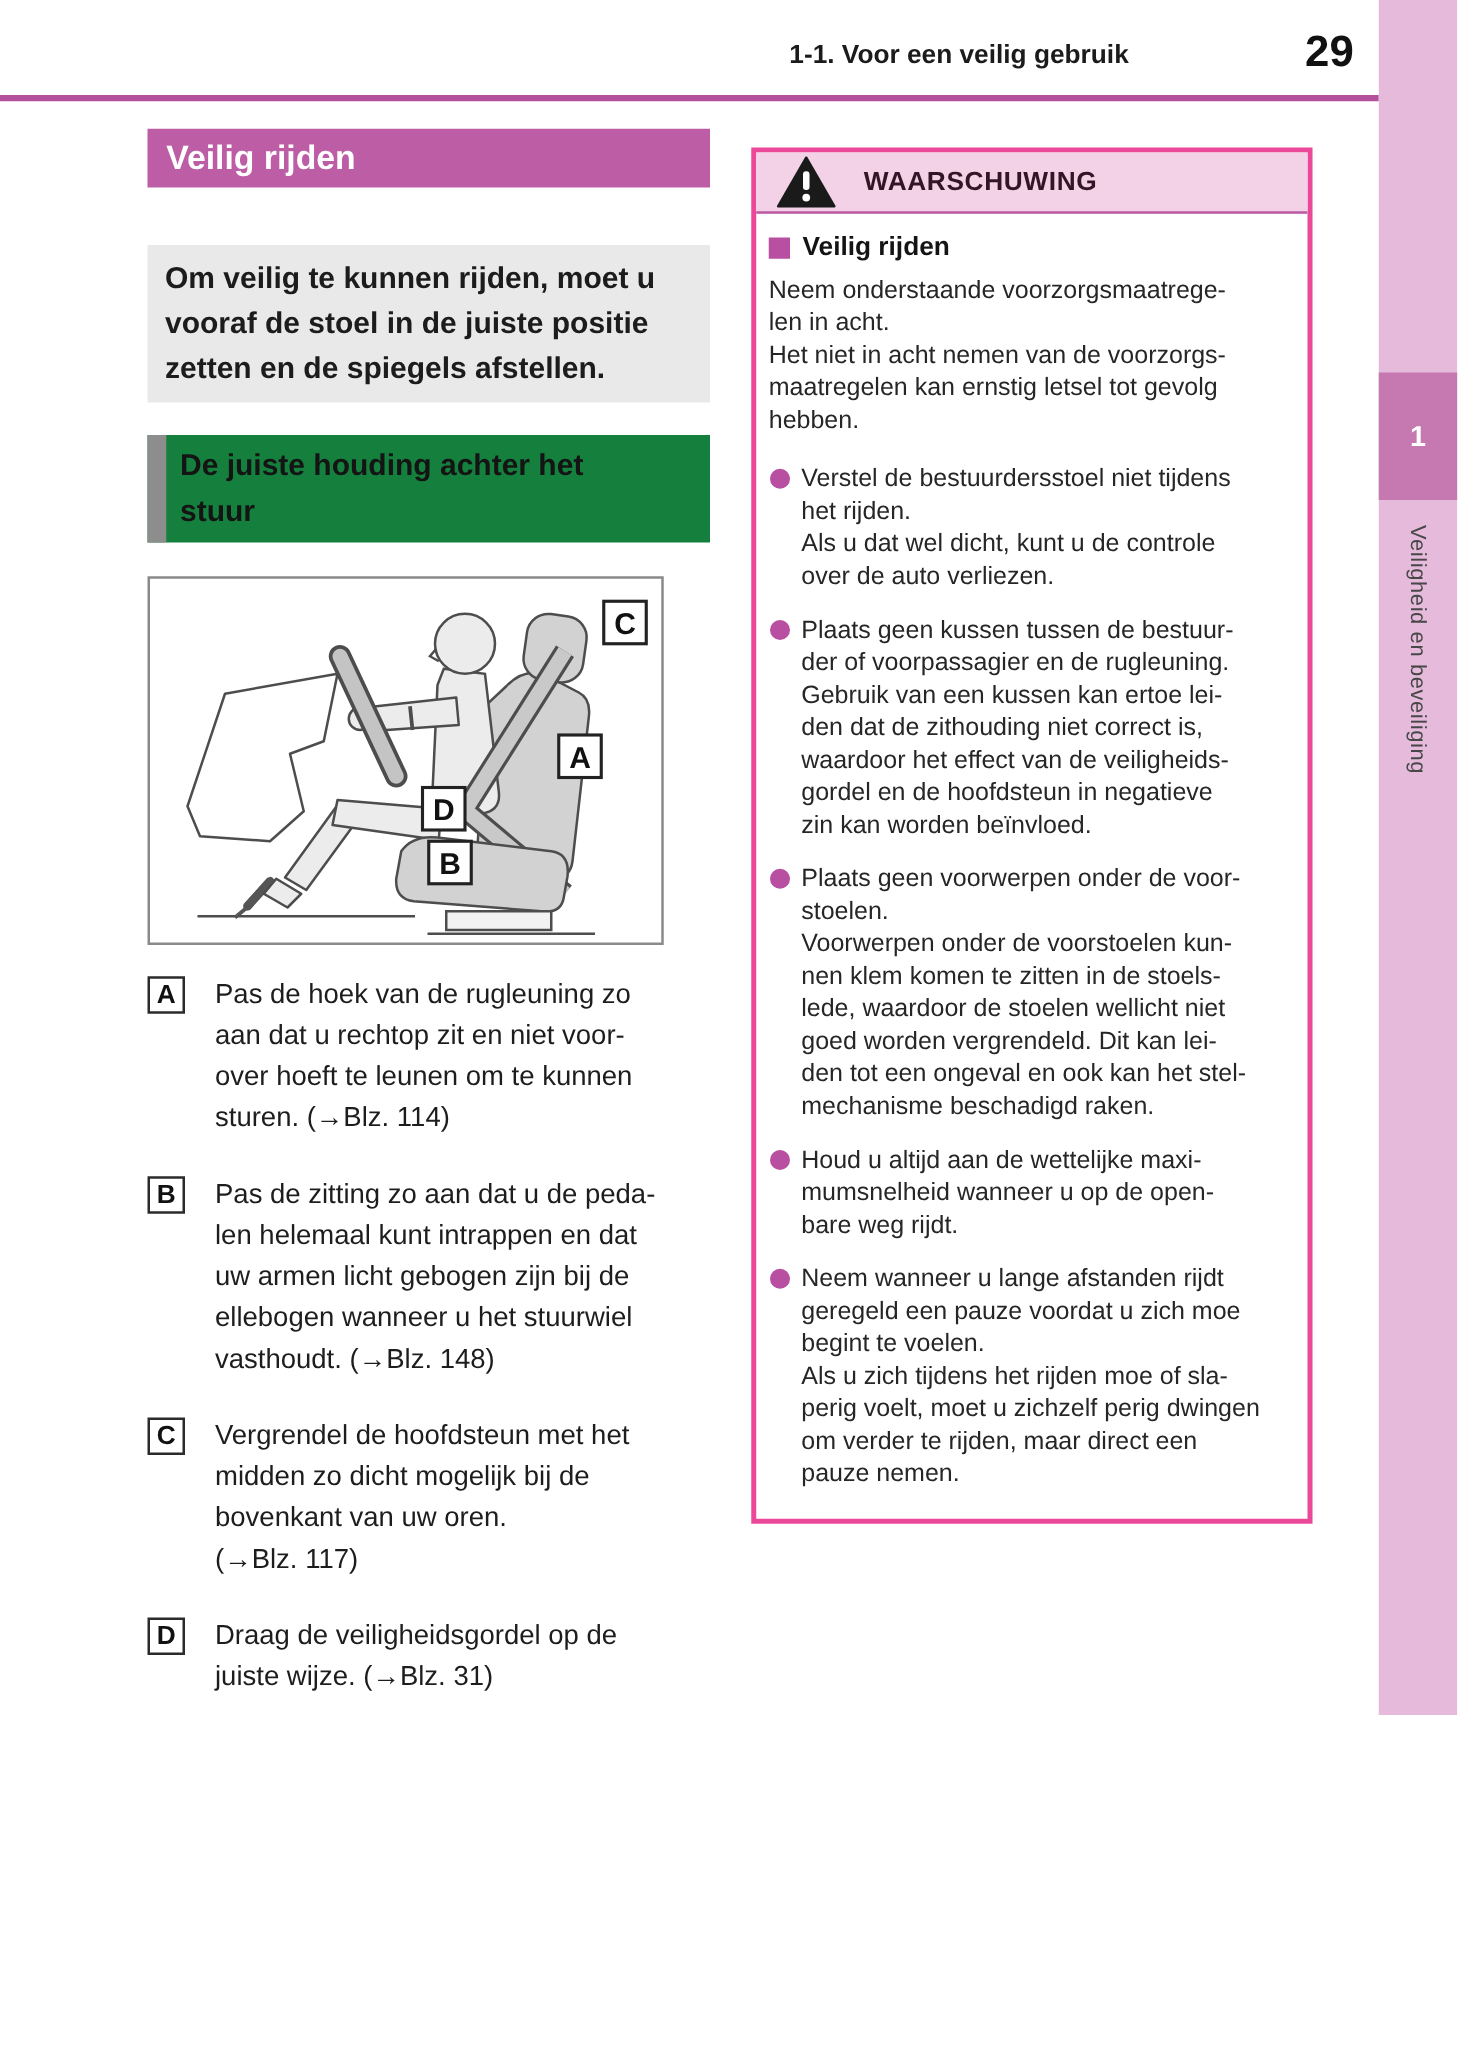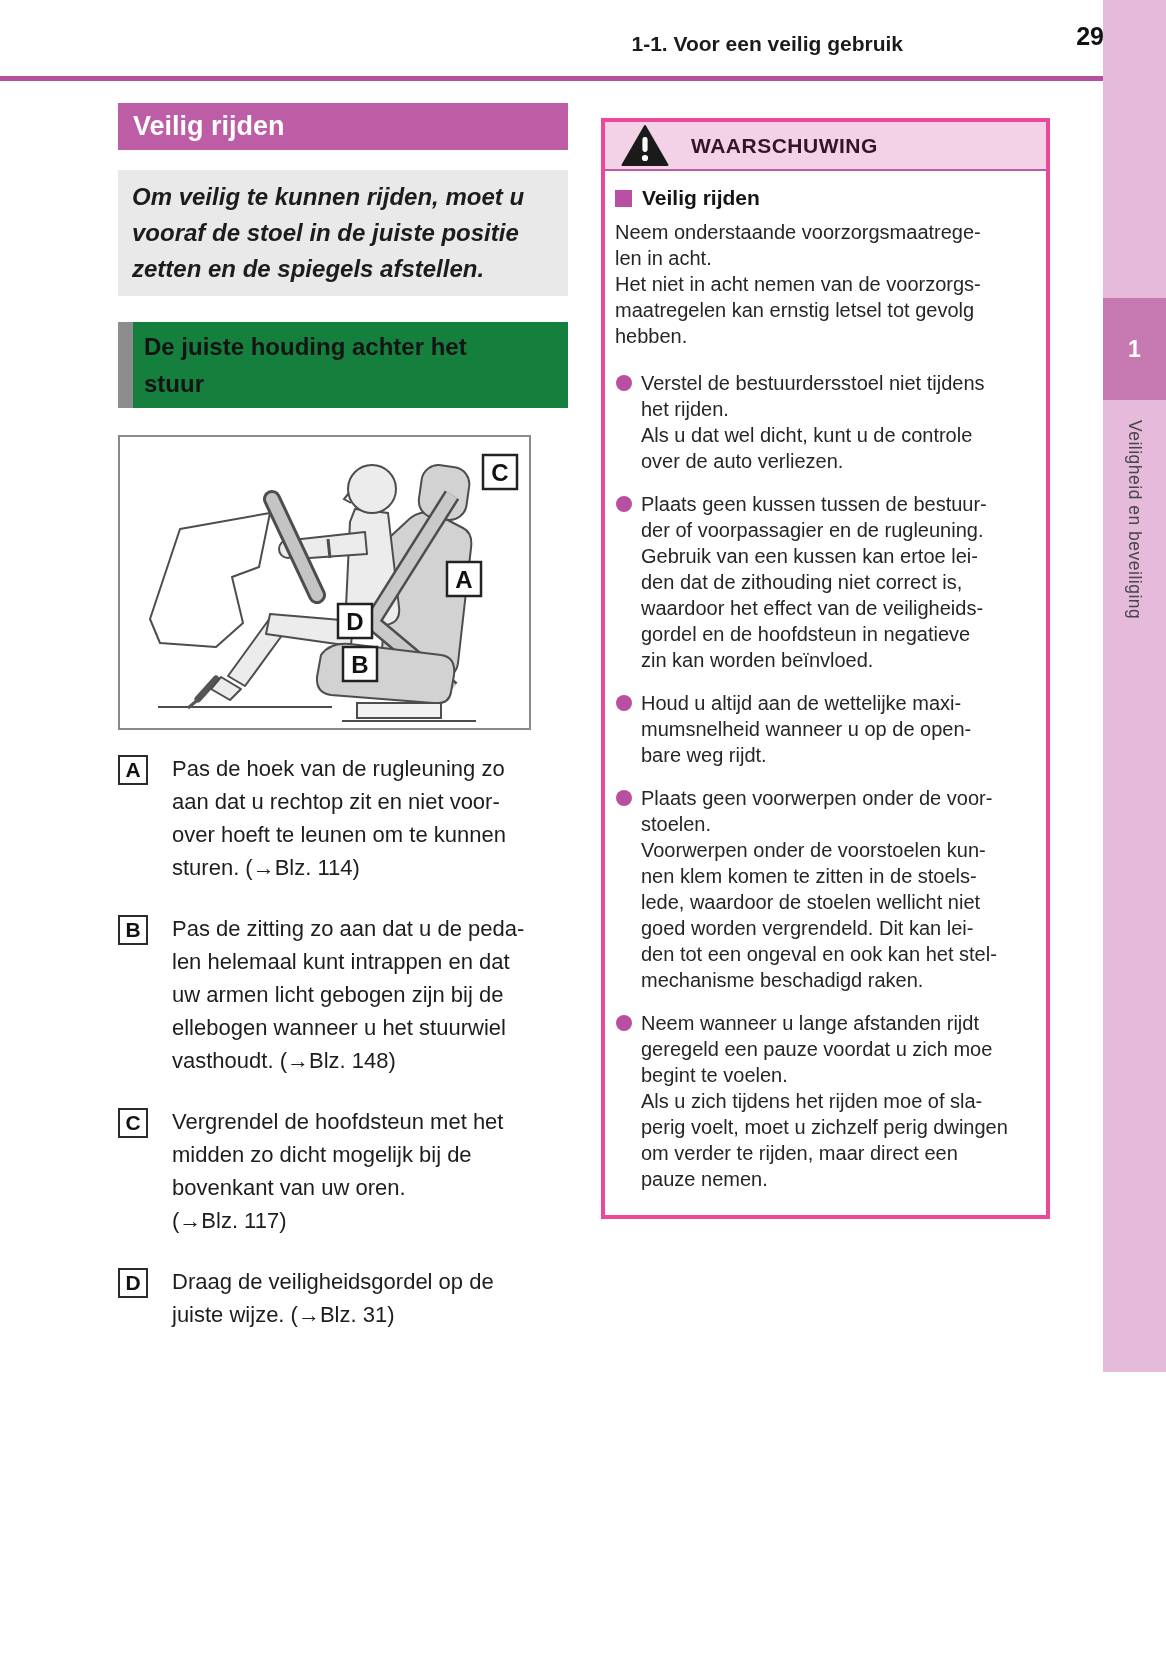--- a/index.html
+++ b/index.html
@@ -4,21 +4,21 @@
 <style>
   html,body { margin:0; padding:0; background:#ffffff; }
   .page {
     position:relative; width:1166px; height:1372px; background:#ffffff;
     font-family:"Liberation Sans", sans-serif; color:#1d1d1d; overflow:hidden;
   }
   .pre { white-space:pre-line; }
 
   
   .running-title { position:absolute; top:32px; right:263px; font-size:21px; font-weight:bold; color:#1b1b1b; }
-  .page-num { position:absolute; top:22px; right:62px; font-size:25px; font-weight:bold; color:#111; }
+  .page-num { position:absolute; top:22px; right:83px; font-size:35px; font-weight:bold; color:#111; }
   .head-rule { position:absolute; top:76px; left:0; width:1103px; height:5px; background:#b4509c; }
 
   
   .sidebar { position:absolute; top:0; right:0; width:63px; height:1654px; background:#e6badb; }
   .chapter-num-box {
     position:absolute; top:298px; left:0; width:63px; height:102px; background:#c678b1;
     display:flex; align-items:center; justify-content:center;
     color:#ffffff; font-size:23px; font-weight:bold;
   }
   .chapter-title {
@@ -26,22 +26,22 @@
     writing-mode:vertical-rl; font-size:17.5px; color:#474747; letter-spacing:0.5px;
   }
 
   
   .left-col { position:absolute; left:118px; top:103px; width:450px; }
   .banner {
     background:#bd5da5; color:#ffffff; font-size:27px; font-weight:bold;
     height:47px; line-height:47px; padding-left:15px; box-sizing:border-box;
   }
   .intro-box {
-    margin-top:20px; background:#e9e9e9; padding:9px 14px;
-    font-size:24px; font-weight:bold; line-height:36px; color:#1c1c1c;font-style:italic;
+    margin-top:46px; background:#e9e9e9; padding:9px 14px;
+    font-size:24px; font-weight:bold; line-height:36px; color:#1c1c1c;
   }
   .section-head {
     margin-top:26px; background:#15803d; border-left:15px solid #8d8d8d;
     padding:6px 0 6px 11px; font-size:24px; font-weight:bold; line-height:37px; color:#141414;
   }
   .figure-frame {
     margin-top:27px; width:409px; height:291px; border:2px solid #8a8a8a; background:#ffffff;
   }
   .abcd-list { margin-top:22px; }
   .abcd-item { display:flex; margin-bottom:28px; }
@@ -214,37 +214,37 @@
         <div class="pre">Plaats geen kussen tussen de bestuur-
 der of voorpassagier en de rugleuning.
 Gebruik van een kussen kan ertoe lei-
 den dat de zithouding niet correct is,
 waardoor het effect van de veiligheids-
 gordel en de hoofdsteun in negatieve
 zin kan worden beïnvloed.</div>
       </div>
       <div class="warning-bullet">
         <span class="bullet-dot"></span>
-        <div class="pre">Houd u altijd aan de wettelijke maxi-
-mumsnelheid wanneer u op de open-
-bare weg rijdt.</div>
-      </div>
-      <div class="warning-bullet">
-        <span class="bullet-dot"></span>
         <div class="pre">Plaats geen voorwerpen onder de voor-
 stoelen.
 Voorwerpen onder de voorstoelen kun-
 nen klem komen te zitten in de stoels-
 lede, waardoor de stoelen wellicht niet
 goed worden vergrendeld. Dit kan lei-
 den tot een ongeval en ook kan het stel-
 mechanisme beschadigd raken.</div>
       </div>
       <div class="warning-bullet">
         <span class="bullet-dot"></span>
+        <div class="pre">Houd u altijd aan de wettelijke maxi-
+mumsnelheid wanneer u op de open-
+bare weg rijdt.</div>
+      </div>
+      <div class="warning-bullet">
+        <span class="bullet-dot"></span>
         <div class="pre">Neem wanneer u lange afstanden rijdt
 geregeld een pauze voordat u zich moe
 begint te voelen.
 Als u zich tijdens het rijden moe of sla-
 perig voelt, moet u zichzelf perig dwingen
 om verder te rijden, maar direct een
 pauze nemen.</div>
       </div>
     </div>
   </div>

